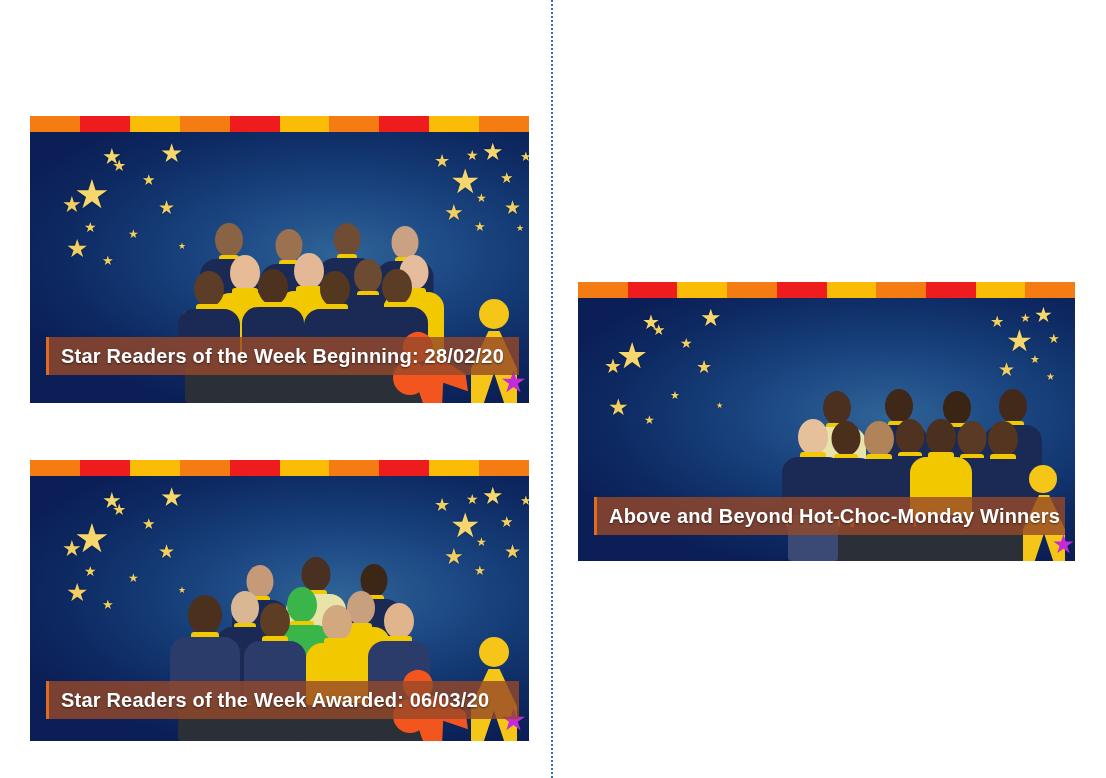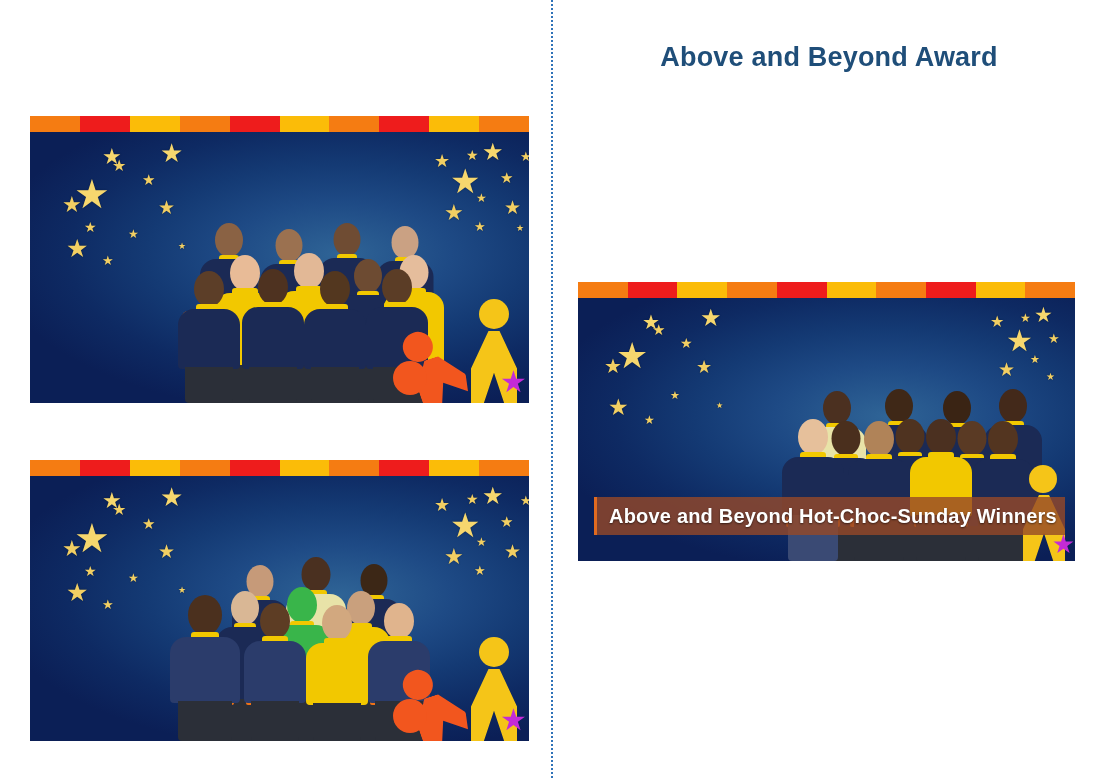--- a/index.html
+++ b/index.html
@@ -278,20 +278,23 @@
       <div class="deco-fig" style="right:54px; bottom:0px; width:52px; height:86px; transform:rotate(-18deg); transform-origin:bottom right;">
         <div class="d-head" style="left:0px; top:0; width:30px; height:30px; background:#f2561e;"></div>
         <div class="d-body" style="left:2px; top:30px; width:50px; height:56px; background:#f2561e; clip-path: polygon(30% 0,58% 0,100% 46%,94% 76%,52% 48%,30% 100%,2% 100%,0 44%);"></div>
       </div>
       <div class="deco-fig" style="right:96px; bottom:2px; width:40px; height:40px;">
         <div class="d-head" style="left:0; top:0; width:34px; height:34px; background:#f2561e;"></div>
       </div>
       <span class="magenta-star" style="right:2px; bottom:6px; font-size:30px;">★</span>
     </div>
 
+    <div class="caption-banner" id="caption-star-readers-beginning">
+      <span class="caption-text">Star Readers of the Week Beginning: 28/02/20</span>
+    </div>
   </div>
 
   <div class="photo-card" id="photo-card-star-readers-awarded">
 
     <div class="color-stripe">
       <div class="seg" style="background:#f57c12"></div>
       <div class="seg" style="background:#ee1c1c"></div>
       <div class="seg" style="background:#fbbc08"></div>
       <div class="seg" style="background:#f57c12"></div>
       <div class="seg" style="background:#ee1c1c"></div>
@@ -403,28 +406,30 @@
       <div class="deco-fig" style="right:54px; bottom:0px; width:52px; height:86px; transform:rotate(-18deg); transform-origin:bottom right;">
         <div class="d-head" style="left:0px; top:0; width:30px; height:30px; background:#f2561e;"></div>
         <div class="d-body" style="left:2px; top:30px; width:50px; height:56px; background:#f2561e; clip-path: polygon(30% 0,58% 0,100% 46%,94% 76%,52% 48%,30% 100%,2% 100%,0 44%);"></div>
       </div>
       <div class="deco-fig" style="right:96px; bottom:2px; width:40px; height:40px;">
         <div class="d-head" style="left:0; top:0; width:34px; height:34px; background:#f2561e;"></div>
       </div>
       <span class="magenta-star" style="right:2px; bottom:6px; font-size:30px;">★</span>
     </div>
 
+    <div class="caption-banner" id="caption-star-readers-awarded">
+      <span class="caption-text">Star Readers of the Week Awarded: 06/03/20</span>
+    </div>
   </div>
 </div>
 
 <div id="column-divider"></div>
 
 <div class="column" id="column-right">
 
-  <div class="section-title" id="title-above-beyond">Above and Beyond Award</div>
 
   <div class="photo-card" id="photo-card-hot-choc-friday">
 
     <div class="color-stripe">
       <div class="seg" style="background:#f57c12"></div>
       <div class="seg" style="background:#ee1c1c"></div>
       <div class="seg" style="background:#fbbc08"></div>
       <div class="seg" style="background:#f57c12"></div>
       <div class="seg" style="background:#ee1c1c"></div>
       <div class="seg" style="background:#fbbc08"></div>
@@ -531,16 +536,16 @@
       </div>
 
       <div class="deco-fig" style="right:10px; bottom:0px; width:42px; height:96px;">
         <div class="d-head" style="left:6px; top:0; width:28px; height:28px; background:#f5c518;"></div>
         <div class="d-body" style="left:0; top:30px; width:42px; height:66px; background:#f5c518; clip-path: polygon(38% 0,62% 0,100% 52%,100% 100%,72% 100%,50% 58%,28% 100%,0 100%,0 52%);"></div>
       </div>
       <span class="magenta-star" style="right:0px; bottom:4px; font-size:26px;">★</span>
     </div>
 
     <div class="caption-banner" id="caption-hot-choc-friday">
-      <span class="caption-text">Above and Beyond Hot-Choc-Sunday Winners</span>
+      <span class="caption-text">Above and Beyond Hot-Choc-Monday Winners</span>
     </div>
   </div>
 </div>
 
 </body></html>

